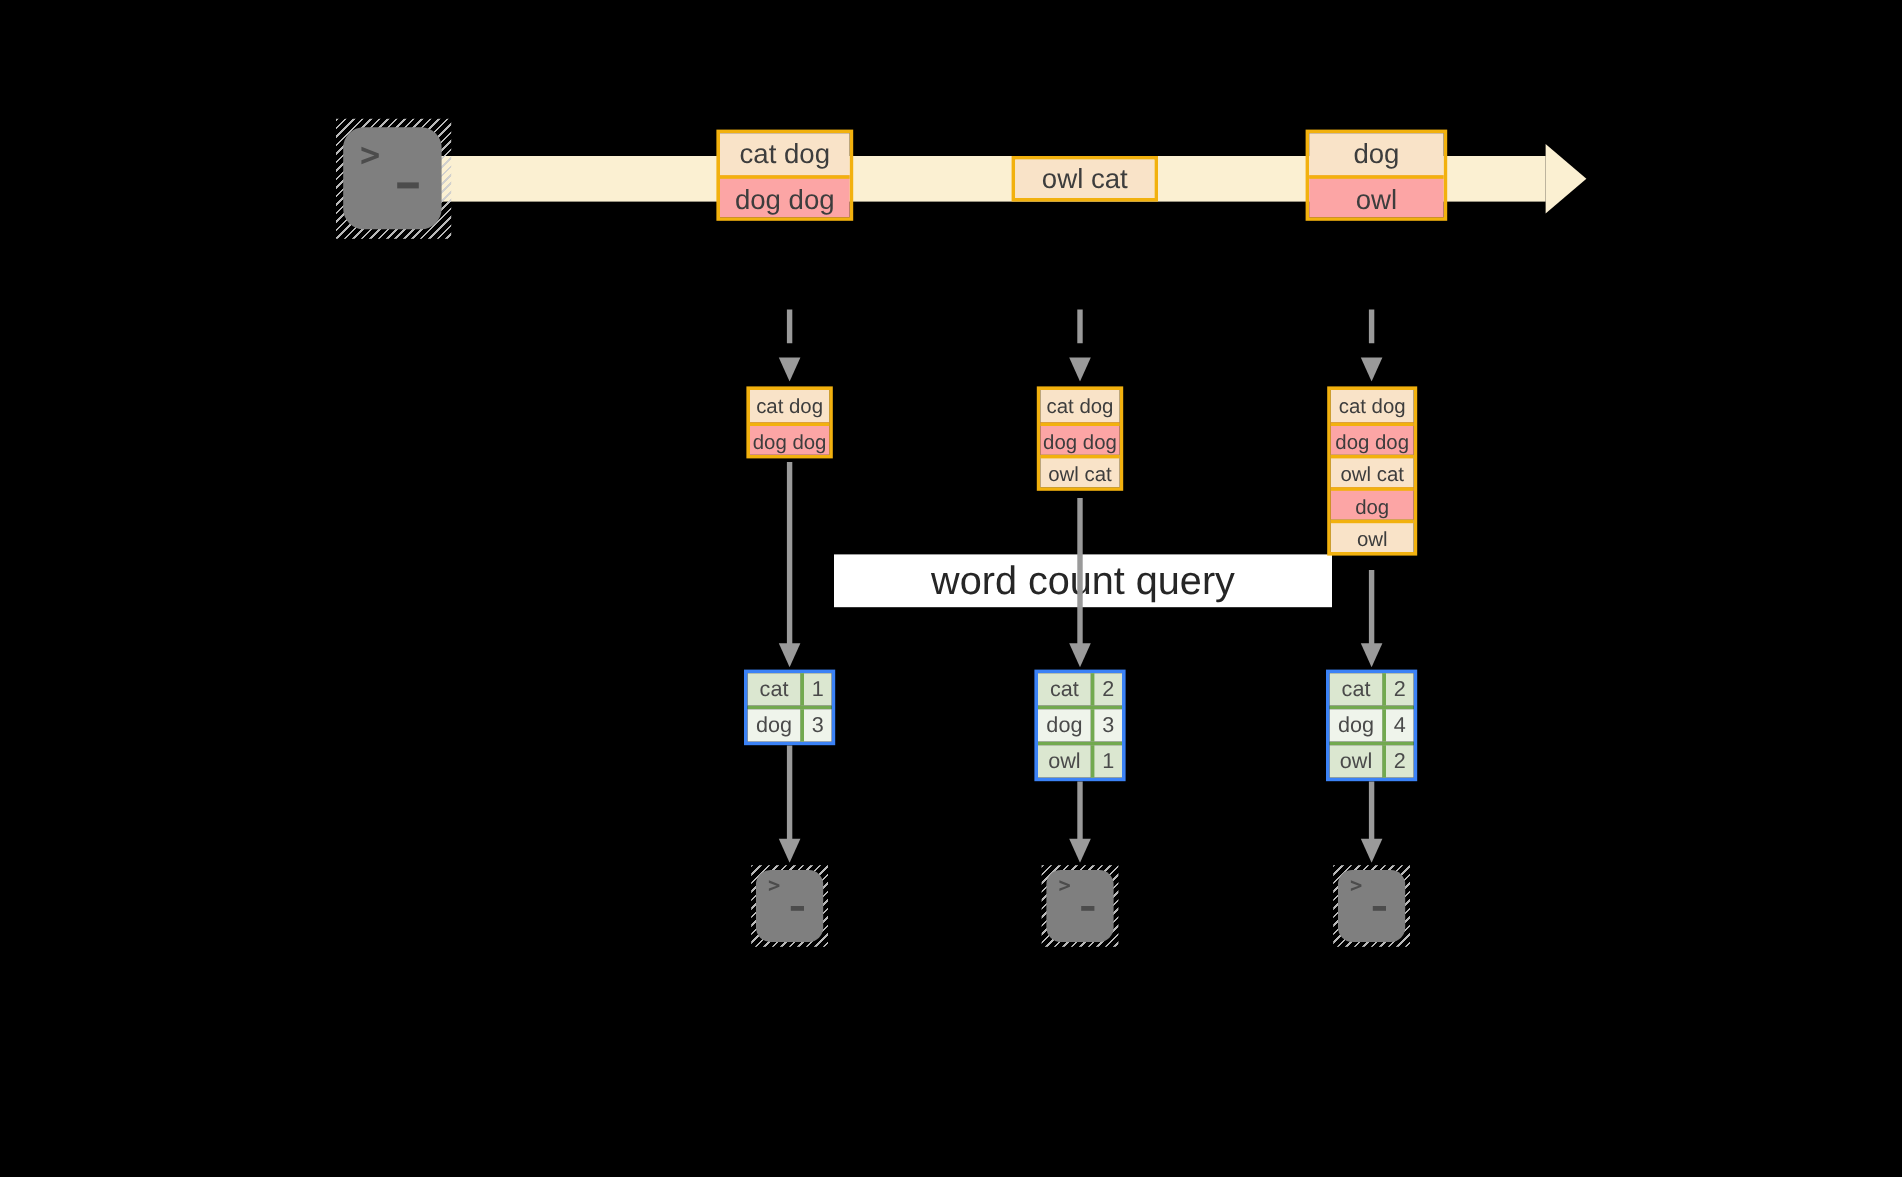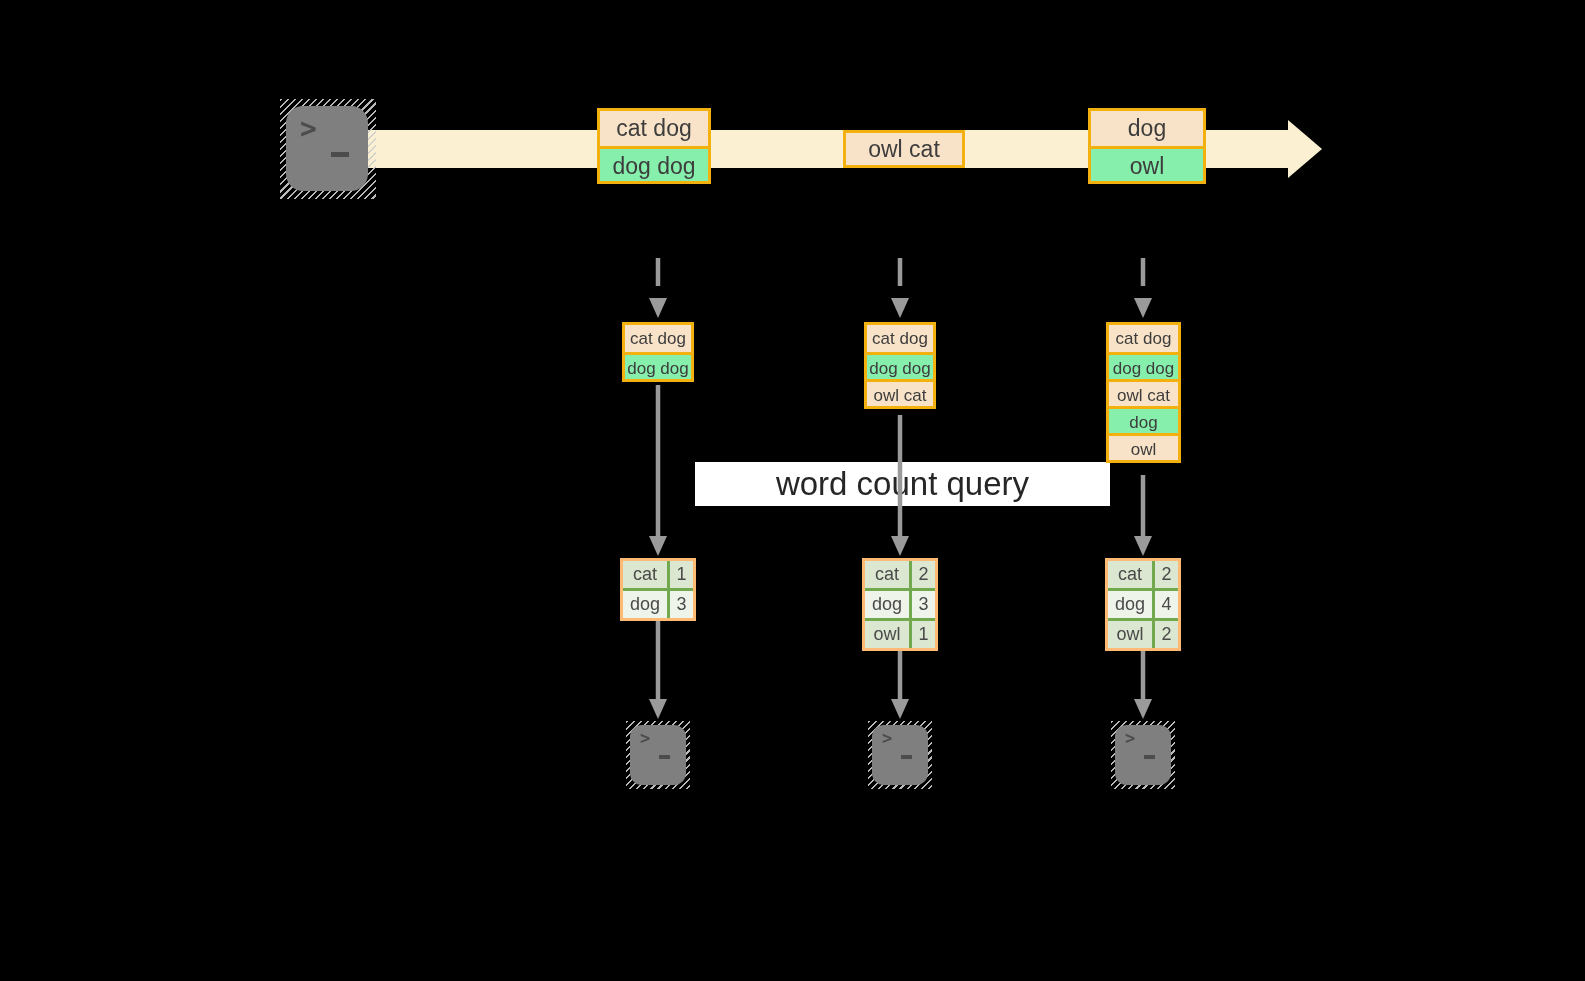--- a/index.html
+++ b/index.html
@@ -33,34 +33,34 @@
   .term-sm .term-inner { left: 4px; top: 4px; width: 56px; height: 60px; border-radius: 12px; }
   .term-sm .term-gt { left: 10px; top: 3px; font-size: 17px; }
   .term-sm .term-bar { left: 29px; top: 30px; width: 11px; height: 4px; }
 
   
   .ebox { position: absolute; border: 3px solid #F2B10E; z-index: 3; }
   .ecell { height: 35px; line-height: 35px; font-size: 23px; text-align: center; color: #3D3D3D; }
   .ecell + .ecell { border-top: 3px solid #F2B10E; }
   .ebox-single .ecell { height: 32px; line-height: 32px; }
   .peach { background: #F9E3C8; }
-  .cream { background: #86efac; }
+  .cream { background: #fca5a5; }
 
   
   .mtable { position: absolute; border: 3px solid #F2B10E; z-index: 3; }
   .mcell { height: 27px; line-height: 27px; font-size: 17px; text-align: center; color: #3D3D3D; }
   .mcell + .mcell { border-top: 3px solid #F2B10E; }
 
   
   .banner { position: absolute; left: 695px; top: 462px; width: 415px; height: 44px;
             background: #FFFFFF; z-index: 1; display: flex; align-items: center;
             justify-content: center; font-size: 33px; color: #262626; }
 
   
-  .gtable { position: absolute; border: 3px solid #fdba74; z-index: 3; width: 76px; }
+  .gtable { position: absolute; border: 3px solid #3b82f6; z-index: 3; width: 76px; }
   .grow { display: flex; }
   .grow + .grow { border-top: 3px solid #72A94F; }
   .gword { width: 44px; height: 27px; line-height: 27px; text-align: center;
            font-size: 18px; color: #4A4A4A; }
   .gcount { width: 26px; height: 27px; line-height: 27px; text-align: center;
             font-size: 18px; color: #4A4A4A; border-left: 3px solid #72A94F; }
   .gdark { background: #DBE7D0; }
   .glight { background: #EFF4EB; }
 
   .arrow { position: absolute; z-index: 2; }

